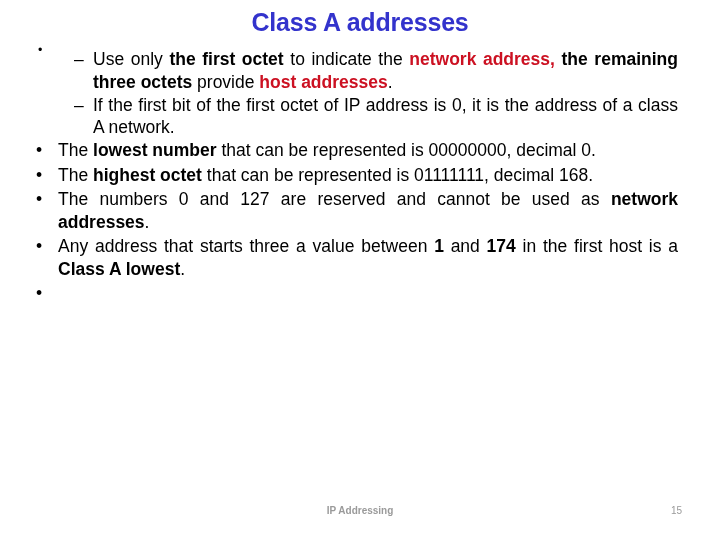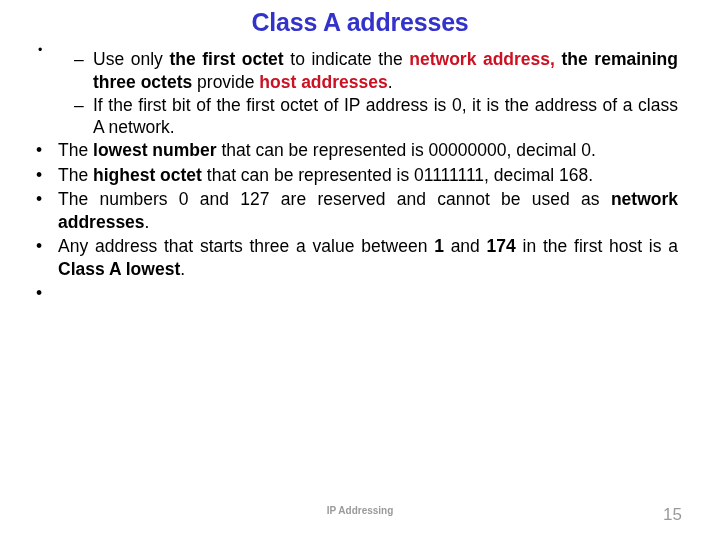--- a/index.html
+++ b/index.html
@@ -123,21 +123,21 @@
     width: 720px;
     text-align: center;
     font-size: 10px;
     color: #9a9a9a;
     font-weight: bold;
   }
   .footer-number {
     position: absolute;
     right: 38px;
     top: 0;
-    font-size: 17px;
+    font-size: 10px;
     color: #9a9a9a;
   }
 </style>
 </head>
 <body>
 
 <div class="slide">
 
   <div class="slide-title">Class A addresses</div>
 

